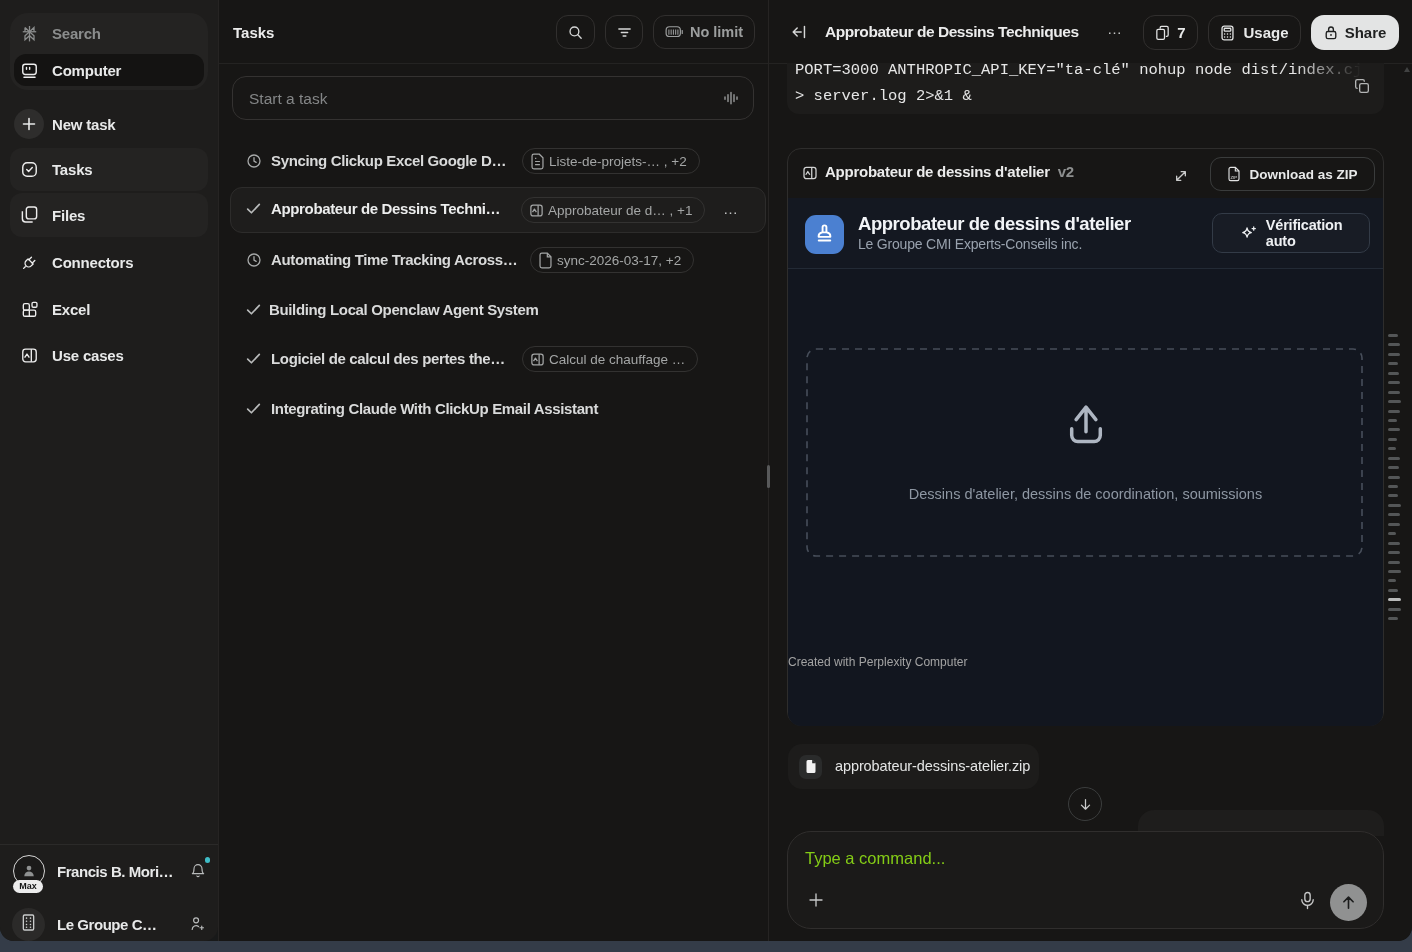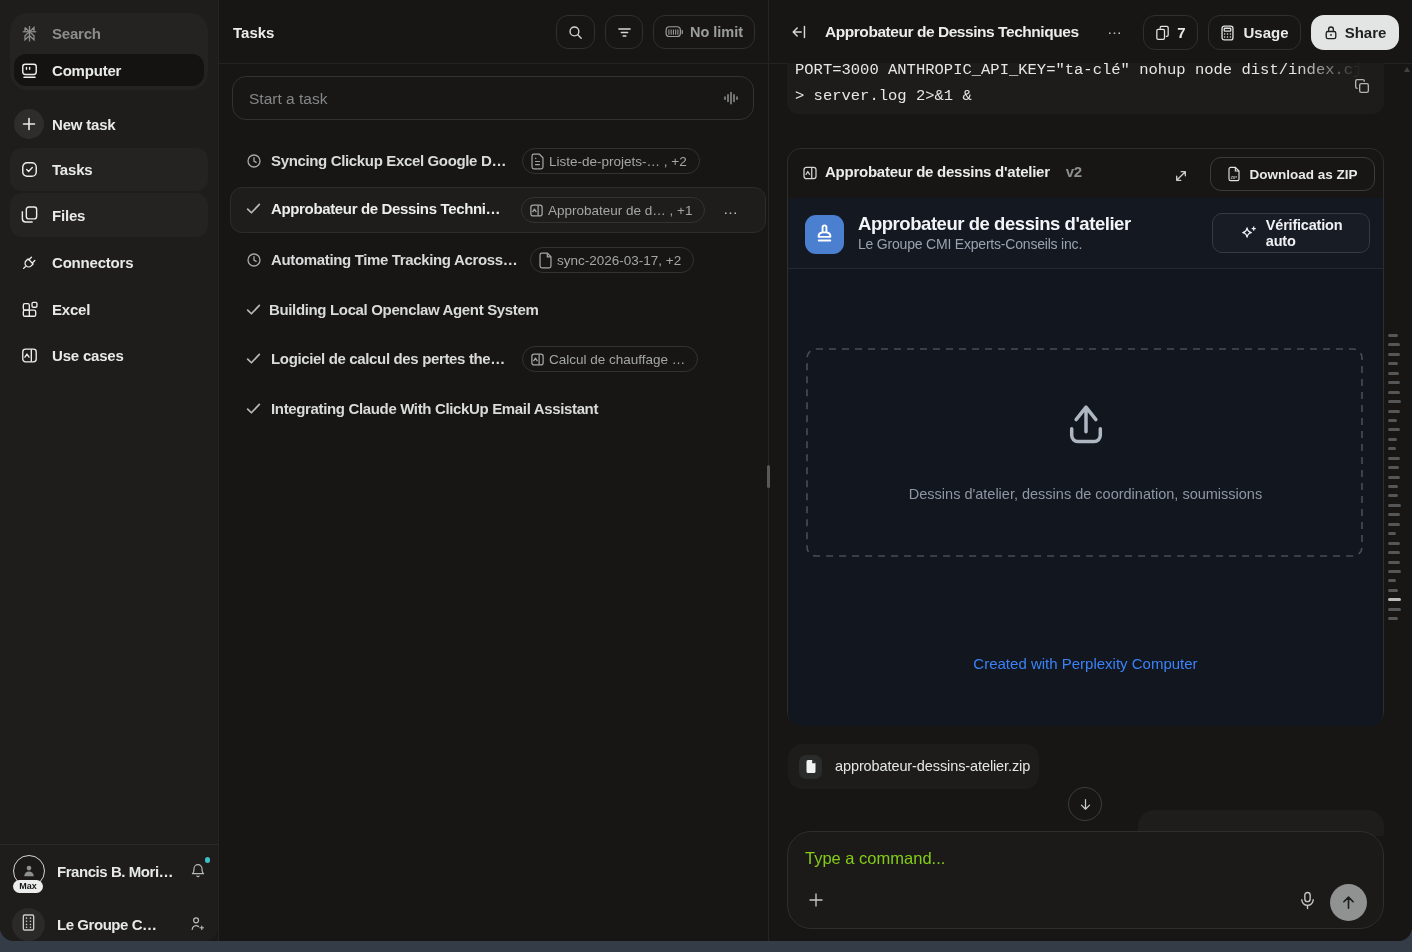--- a/index.html
+++ b/index.html
@@ -302,21 +302,21 @@
 
     <div class="abs" style="left:787px; top:148px; width:597px; height:578px; border:1px solid #2e2d2c; border-radius:14px;">
 
       <div style="position:absolute; left:14px; top:16px;">
         <svg width="16" height="16" viewBox="0 0 24 24" fill="none" stroke="#d2d3d3" stroke-width="1.9">
             <rect x="3" y="3.5" width="18" height="17" rx="3.5"></rect>
             <path d="M14.6 3.5v17"></path>
             <path d="M5.6 14.6l3.1-4.8 3.1 4.8" stroke-linejoin="round"></path>
           </svg>
       </div>
-      <div style="position:absolute; left:37px; top:14px; color:#ececec; font-size:15px; font-weight:700; white-space:nowrap; letter-spacing:-0.25px;">Approbateur de dessins d'atelier <span style="color:#8d8f8f; font-weight:600; margin-left:12px;">v2</span></div>
+      <div style="position:absolute; left:37px; top:14px; color:#ececec; font-size:15px; font-weight:700; white-space:nowrap; letter-spacing:-0.25px;">Approbateur de dessins d'atelier <span style="color:#8d8f8f; font-weight:600; margin-left:4px;">v2</span></div>
       <div style="position:absolute; left:385px; top:19px;">
         <svg width="16" height="16" viewBox="0 0 24 24" fill="none" stroke="#c9caca" stroke-width="2" stroke-linecap="round" stroke-linejoin="round">
             <path d="M5.5 18.5 18.5 5.5M18.5 5.5h-6.2M18.5 5.5v6.2M5.5 18.5h6.2M5.5 18.5v-6.2"></path>
           </svg>
       </div>
       <div class="btn-o" style="position:absolute; left:422px; top:8px; width:165px; height:34px; gap:8px; border-color:#3a3c3c; border-radius:11px;">
         <svg width="14" height="16" viewBox="0 0 20 24" fill="none" stroke="#e2e3e3" stroke-width="1.7">
             <path d="M12 2H5a2.5 2.5 0 0 0-2.5 2.5v15A2.5 2.5 0 0 0 5 22h10a2.5 2.5 0 0 0 2.5-2.5V7.5z"></path>
             <path d="M12 2v5.5h5.5"></path>
             <text x="4.6" y="19.5" font-size="6.5" fill="#e2e3e3" stroke="none" font-family="Liberation Sans">ZIP</text>
@@ -348,21 +348,21 @@
         <svg style="position:absolute; left:18px; top:150px;" width="557" height="209">
             <rect x="1" y="1" width="555" height="207" rx="9" fill="none" stroke="#474e5a" stroke-width="1.6" stroke-dasharray="7 6"></rect>
           </svg>
         <div style="position:absolute; left:276px; top:204px;">
           <svg width="44" height="44" viewBox="0 0 24 24" fill="none" stroke="#aeb6c2" stroke-width="1.9" stroke-linecap="round" stroke-linejoin="round">
             <path d="M12 16.2V2.8M6.6 9.6 12 2.8l5.4 6.8"></path>
             <path d="M4.2 14.6v3.6a3.3 3.3 0 0 0 3.3 3.3h9a3.3 3.3 0 0 0 3.3-3.3v-3.6"></path>
           </svg>
         </div>
         <div style="position:absolute; left:0; top:288px; width:595px; text-align:center; color:#8e97a3; font-size:14.5px;">Dessins d'atelier, dessins de coordination, soumissions</div>
-        <div style="position:absolute; left:0; top:457px; width:595px; text-align:center; color:#3b82f6; font-size:15px;">Created with Perplexity Computer</div>
+        <div style="position:absolute; left:0; top:457px; width:595px; text-align:left; color:#a3a3a3; font-size:12px;">Created with Perplexity Computer</div>
       </div>
     </div>
 
     <div class="abs" style="left:788px; top:744px; width:251px; height:45px; background:#1d1c1b; border-radius:14px;"></div>
     <div class="abs" style="left:799px; top:755px; width:23px; height:24px; background:#2a2b2b; border-radius:7px;"></div>
     <div class="abs" style="left:805px; top:759px;">
       <svg width="12" height="15" viewBox="0 0 20 24" fill="#f2f2f2">
           <path d="M12.5 1H5a2.5 2.5 0 0 0-2.5 2.5v17A2.5 2.5 0 0 0 5 23h10a2.5 2.5 0 0 0 2.5-2.5V6z"></path>
           <path d="M12 0.5v6h6" fill="#2a2b2b"></path>
         </svg>

